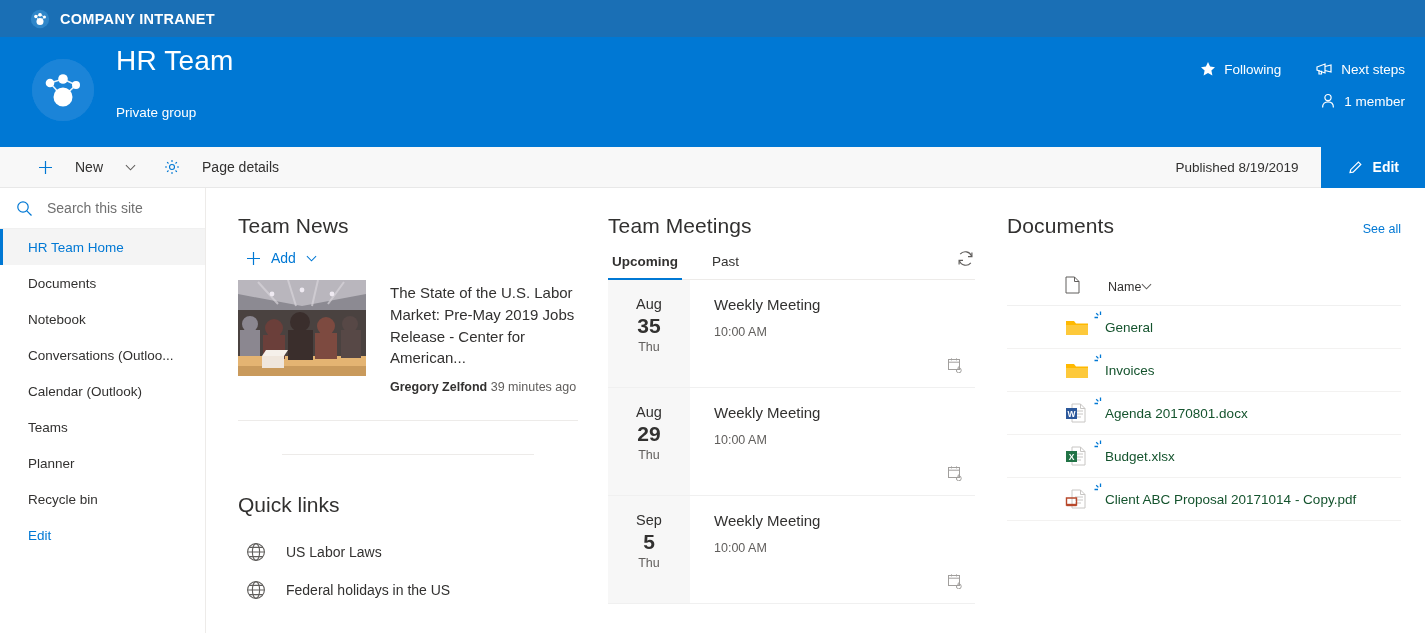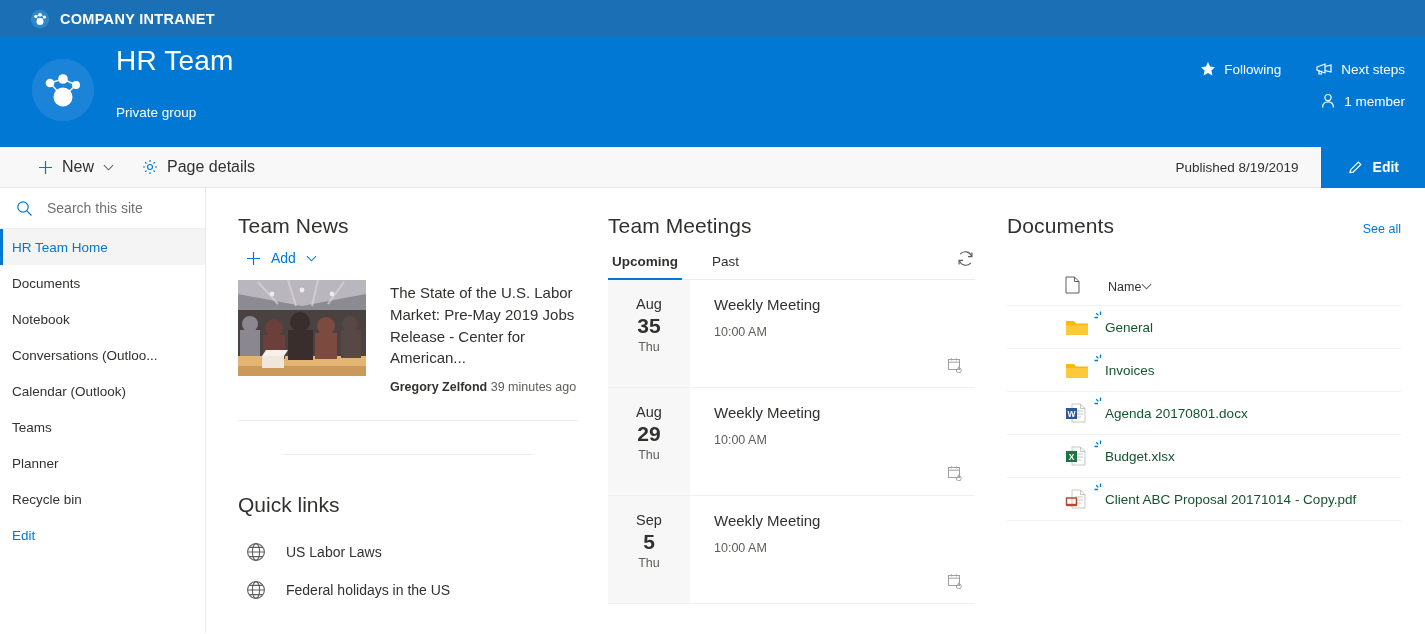--- a/index.html
+++ b/index.html
@@ -60,22 +60,22 @@
 
   
   .cmdbar {
     height: 41px; background: #f8f8f8;
     border-bottom: 1px solid #e8e8e8;
     display: flex; align-items: center;
     position: relative;
   }
   .cmd-left { display: flex; align-items: center; padding-left: 26px; gap: 4px; }
   .cmd-btn {
-    display: flex; align-items: center; gap: 9px;
-    font-size: 16px; color: #323130; cursor: pointer;
+    display: flex; align-items: center; gap: 22px;
+    font-size: 14px; color: #323130; cursor: pointer;
     padding: 7px 12px; white-space: nowrap; text-align: center;
   }
   .cmd-right { margin-left: auto; display: flex; align-items: center; height: 41px; }
   .published { font-size: 13.5px; color: #323130; padding-right: 22px; white-space: nowrap; }
   .edit-btn {
     background: #0078d4; color: #fff; height: 41px;
     display: flex; align-items: center; gap: 9px;
     padding: 0 26px; font-size: 14px; font-weight: bold; cursor: pointer;
   }
 
@@ -92,21 +92,21 @@
     padding-left: 16px; border-bottom: 1px solid #f0f0f0;
   }
   .search-input {
     border: none; outline: none; background: transparent;
     font-family: "Liberation Sans", sans-serif;
     font-size: 14px; color: #605e5c; width: 135px;
   }
   .search-input::placeholder { color: #707070; }
   .nav-item {
     position: relative; display: flex; align-items: center;
-    height: 36px; padding-left: 12px;
+    height: 36px; padding-left: 28px;
     font-size: 13.5px; color: #323130; cursor: pointer;
   }
   .nav-item.active { background: #f4f4f4; color: #0078d4; }
   .nav-item.active::before {
     content: ""; position: absolute; left: 0; top: 0;
     width: 3px; height: 36px; background: #0078d4;
   }
   .nav-item.link { color: #0078d4; }
 
   

